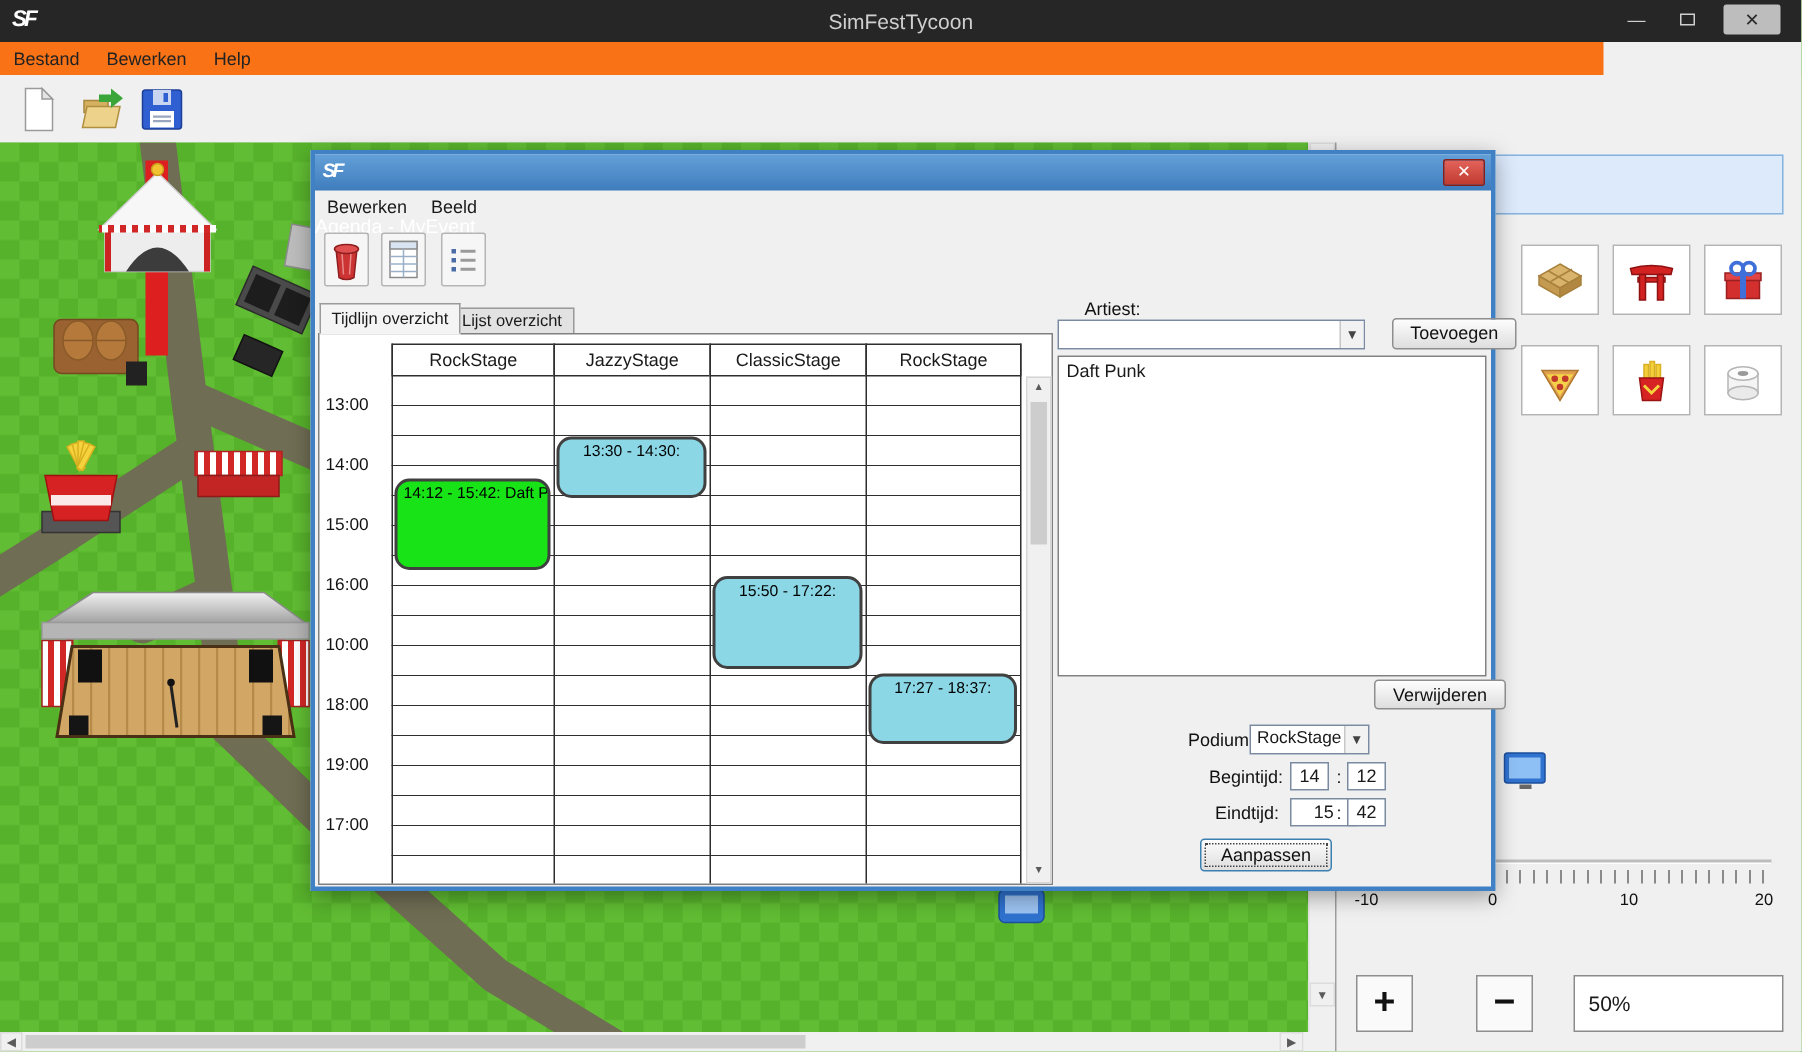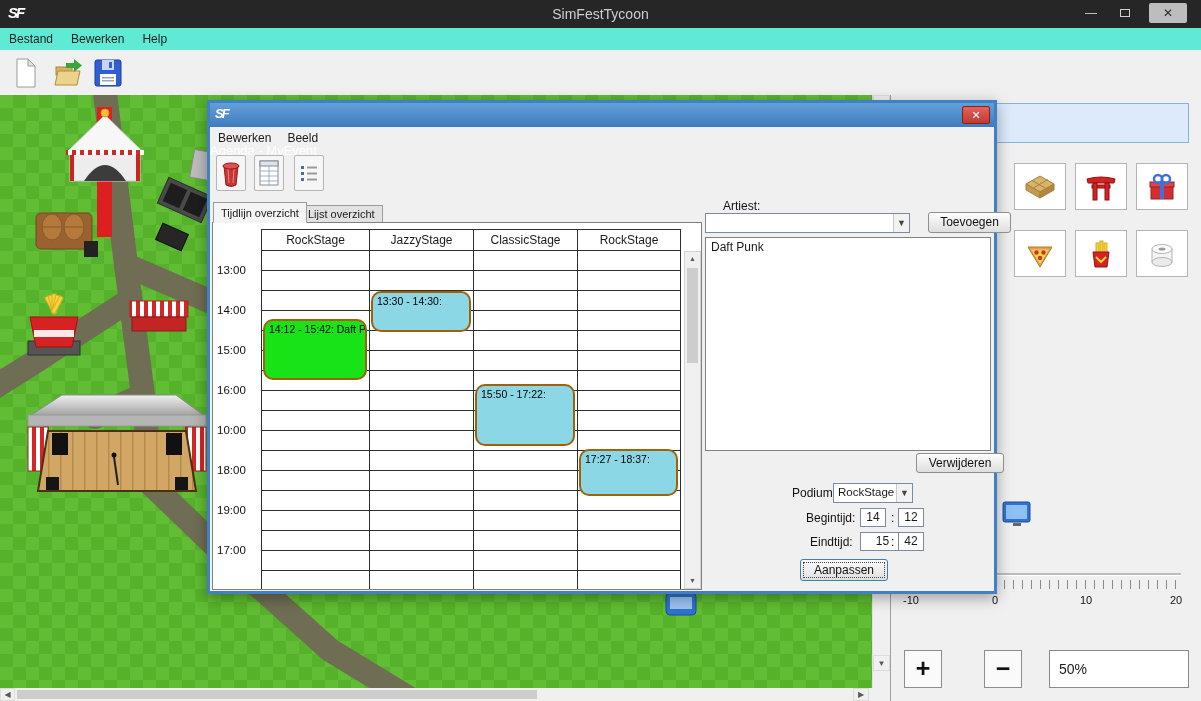--- a/index.html
+++ b/index.html
@@ -11,21 +11,21 @@
   
   .titlebar { position:absolute; left:0; top:0; width:1201px; height:28px; background:#262626; color:#d6d6d6; }
   .titlebar .logo { position:absolute; left:8px; top:4px; font-weight:bold; font-style:italic; font-size:15px; color:#fff; letter-spacing:-2px; }
   .titlebar .title { position:absolute; left:0; right:0; top:6px; text-align:center; font-size:14px; color:#cfcfcf; }
   .win-btn { position:absolute; top:3px; width:28px; height:20px; text-align:center; line-height:20px; color:#cfcfcf; font-size:12px; }
   .win-min { right:96px; }
   .win-max { right:62px; }
   .max-glyph { display:inline-block; width:10px; height:8px; border:1px solid #cfcfcf; }
   .win-close { right:14px; width:38px; background:#bdbdbd; color:#2b2b2b; border-radius:2px; }
 
-  .menubar { position:absolute; left:0; top:28px; width:1201px; height:22px; background:#5eead4; }
+  .menubar { position:absolute; left:0; top:28px; width:1069px; height:22px; background:#f97316; }
   .menubar span { display:inline-block; padding:4px 9px 0 9px; font-size:12px; color:#222; }
   .toolbar { position:absolute; left:0; top:50px; width:1201px; height:45px; background:#f0f0f0; }
   .tool-btn { position:absolute; top:5px; width:32px; height:36px; display:flex; align-items:center; justify-content:center; }
 
   
   .map { position:absolute; left:0; top:95px; width:872px; height:594px; overflow:hidden; background:#57b22b; }
 
   
   .sbar { background:#f0f0f0; }
   .sb-btn { position:absolute; background:#f0f0f0; color:#5a5a5a; text-align:center; border:1px solid #dcdcdc; }
@@ -61,21 +61,21 @@
   .tab { position:absolute; font-size:11px; padding:0 7px; border:1px solid #9a9a9a; }
   .tab.active { top:99px; height:21px; line-height:20px; background:#f4f4f4; border-bottom:1px solid #f4f4f4; z-index:2; }
   .tab.inactive { top:102px; height:18px; line-height:17px; background:#e2e2e2; }
 
   .sched-panel { position:absolute; left:2px; top:119px; width:490px; height:368px; background:#fff; border:1px solid #808080; }
   .col-head { position:absolute; top:6px; height:22px; line-height:21px; text-align:center; font-size:12px; background:#fff; border:1px solid #2e2e2e; }
   .time-lbl { position:absolute; left:4px; width:42px; font-size:11.5px; color:#111; }
   .rows { position:absolute; left:48px; top:28px; width:419px; height:338px;
       background-image:repeating-linear-gradient(to bottom, transparent 0 19px, #2e2e2e 19px 20px); }
   .vline { position:absolute; top:6px; width:1px; height:360px; background:#2e2e2e; }
-  .event { position:absolute; border:2px solid #a16207; border-radius:10px; font-size:10.5px; padding:2px 4px; overflow:hidden; white-space:nowrap; color:#000; }
+  .event { position:absolute; border:2px solid #404040; border-radius:10px; font-size:10.5px; padding:2px 4px; overflow:hidden; white-space:nowrap; color:#000;text-align:center; }
   .event.green { background:#17e317; }
   .event.cyan { background:#8bd7e6; }
   .grid-scroll { position:absolute; left:471px; top:28px; width:17px; height:338px; background:#f0f0f0; border:1px solid #d5d5d5; }
 
   .lbl { font-size:12px; color:#111; }
   .btn { background:linear-gradient(#fdfdfd,#dedede); border:1px solid #8e8e8e; border-radius:3px; font-size:12px; text-align:center; color:#111; }
   .btn.focus { border-color:#3c7fb1; outline:1px dotted #444; outline-offset:-4px; }
   .field { background:#fff; border:1px solid #7a8aa0; font-size:12px; text-align:center; }
   .selectbox { position:absolute; background:#fff; border:1px solid #7a8aa0; font-size:11.5px; }
   .selectbox .val { position:absolute; left:4px; top:2px; right:18px; overflow:hidden; white-space:nowrap; }

